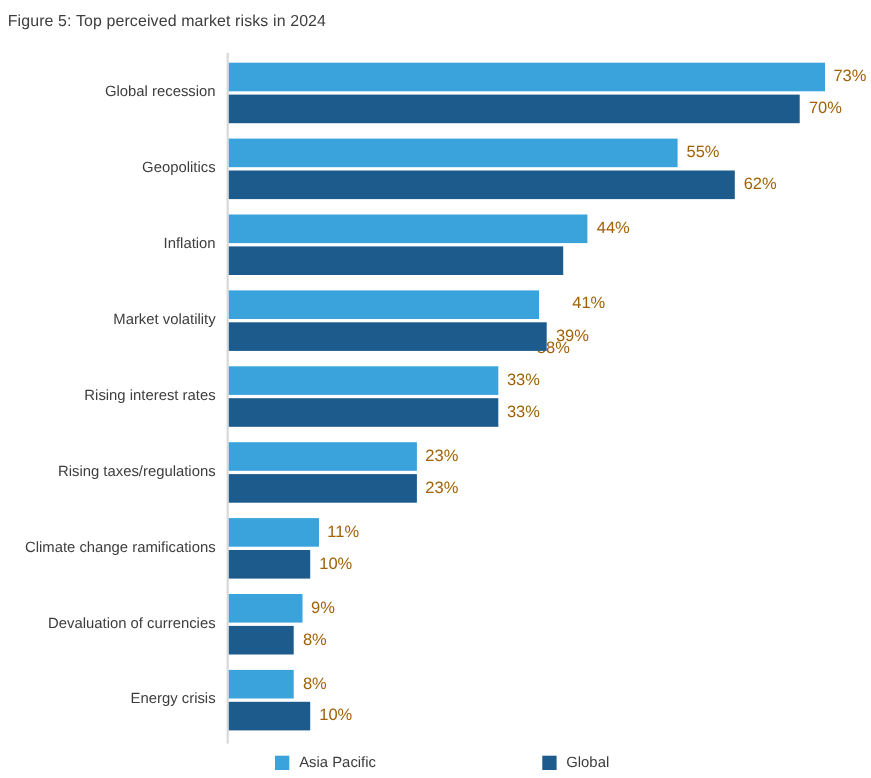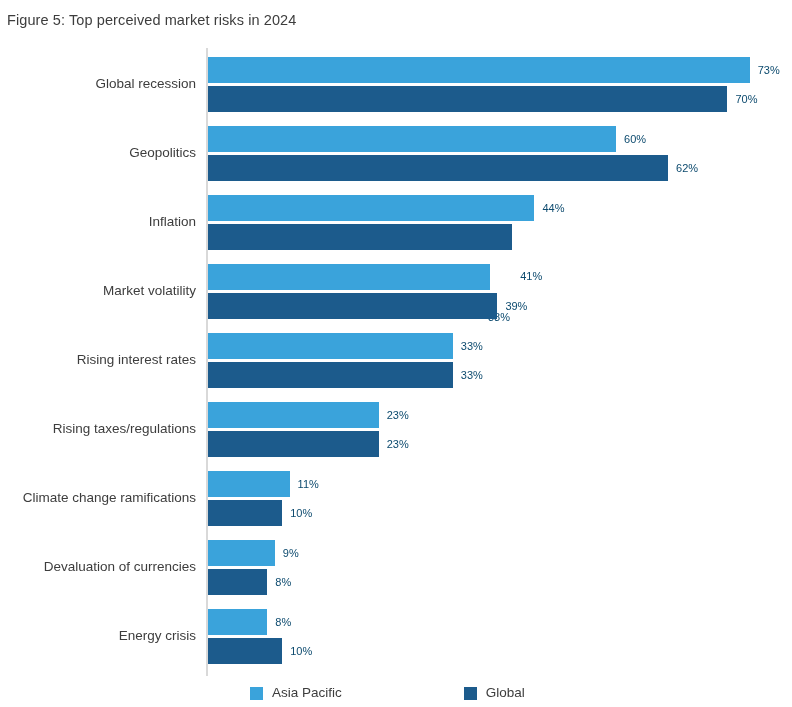--- a/index.html
+++ b/index.html
@@ -99,43 +99,43 @@
     top: 0;
     height: 26px;
   }
   .bar.c-asia   { background: #3aa3db; }
   .bar.c-global { background: #1c5b8c; }
 
   .bar-value {
     position: absolute;
     top: 50%;
     transform: translateY(-50%);
-    font-size: 11px;
+    font-size: 15px;
     line-height: 16px;
-    color: #0c4a6e;
+    color: #a16207;
     white-space: nowrap;
   }
 
   
   .legend {
     position: absolute;
     left: 206px;
     top: 684px;
     height: 18px;
     display: flex;
     align-items: center;
   }
   .legend-item {
     display: flex;
     align-items: center;
     white-space: nowrap;
     padding-left: 44px;
   }
   .legend-item + .legend-item {
-    margin-left: 78px;
+    margin-left: 107px;
   }
   .legend-swatch {
     width: 13px;
     height: 13px;
     margin-right: 9px;
     flex: 0 0 auto;
   }
   .legend-swatch.c-asia   { background: #3aa3db; }
   .legend-swatch.c-global { background: #1c5b8c; }
   .legend-label {
@@ -165,21 +165,21 @@
               <div class="bar c-global" style="width: 519.4px; background: rgb(28, 91, 140);"></div>
               <span class="bar-value" style="left: 527.4px;">70%</span>
             </div>
           </div>
         </div>
         <div class="cat-group">
           <div class="cat-label">Geopolitics</div>
           <div class="bars">
             <div class="bar-row series-0">
               <div class="bar c-asia" style="width: 408.1px; background: rgb(58, 163, 219);"></div>
-              <span class="bar-value" style="left: 416.1px;">60%</span>
+              <span class="bar-value" style="left: 416.1px;">55%</span>
             </div>
             <div class="bar-row series-1">
               <div class="bar c-global" style="width: 460.04px; background: rgb(28, 91, 140);"></div>
               <span class="bar-value" style="left: 468.04px; text-align: center;">62%</span>
             </div>
           </div>
         </div>
         <div class="cat-group">
           <div class="cat-label">Inflation</div>
           <div class="bars">

